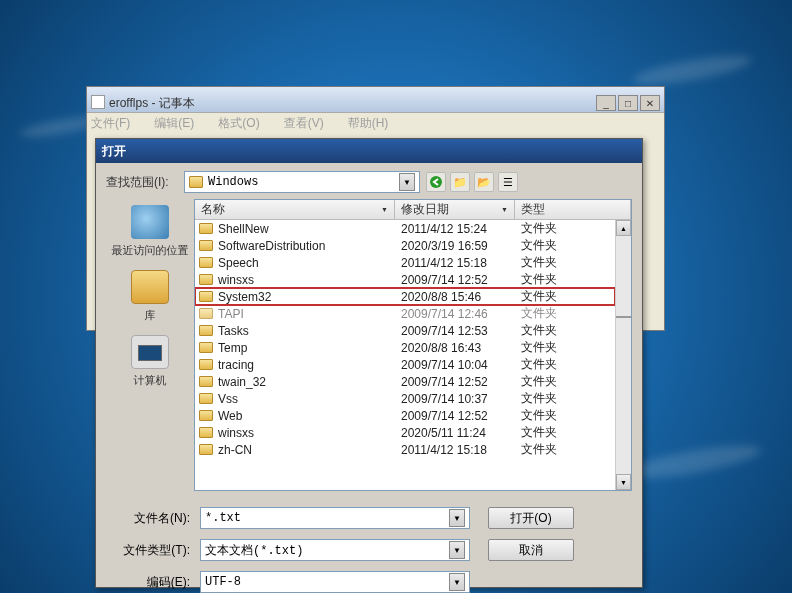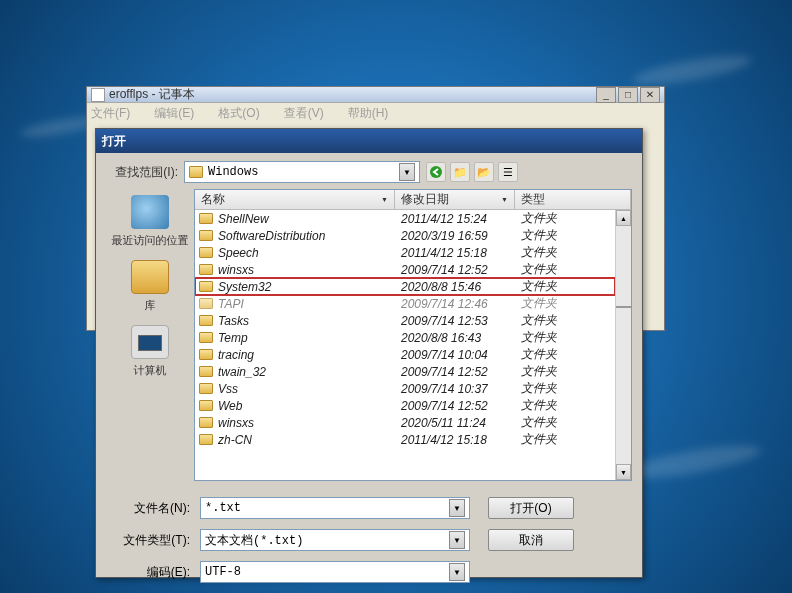--- a/index.html
+++ b/index.html
@@ -16,42 +16,42 @@
   .streak.s1 { width:120px; height:20px; top:60px; right:40px; transform:rotate(-10deg); }
   .streak.s2 { width:80px; height:14px; top:120px; left:20px; transform:rotate(-10deg); }
   .streak.s3 { width:140px; height:22px; bottom:120px; right:30px; transform:rotate(-10deg); }
 
   
   .notepad {
     position:absolute; top:86px; left:86px; width:579px; height:245px;
     background:#ece9d8; border:1px solid #7a7a7a;
   }
   .notepad .titlebar {
-    height:16px; background:linear-gradient(#dfe8f6,#b5c8e0);
-    display:flex; align-items:center; padding:0 4px; border-bottom:1px solid #aaa;
+    height:26px; background:linear-gradient(#dfe8f6,#b5c8e0);
+    display:flex; padding:8px 4px; border-bottom:1px solid #aaa;
     font-size:12px; color:#333;
   }
   .notepad .titlebar .icon { width:14px; height:14px; margin-right:4px; background:#fff; border:1px solid #999; }
   .notepad .titlebar .spacer { flex:1; }
   .notepad .ctrlbtn { width:20px; height:16px; margin-left:2px; background:#d4d0c8; border:1px solid #888; display:flex; align-items:center; justify-content:center; font-size:10px; cursor:pointer; }
   .notepad .menubar { height:20px; background:#ece9d8; display:flex; align-items:center; padding:0 4px; color:#9e9e9e; font-size:12px; gap:24px; }
 
   
   .dialog {
-    position:absolute; top:128px; left:95px; width:548px; height:450px;
+    position:absolute; top:138px; left:95px; width:548px; height:450px;
     background:#d4d0c8; border:1px solid #555; box-shadow:2px 2px 6px rgba(0,0,0,0.4);
   }
   .dialog .dlg-title {
     height:24px; background:linear-gradient(#2a5da5,#1c3f73);
     color:#fff; font-weight:bold; font-size:12px;
     display:flex; align-items:center; padding:0 6px;
   }
   .dialog .body { padding:8px 10px; }
   .row { display:flex; align-items:center; margin-bottom:6px; }
-  .row .label { width:78px; text-align:right; padding-right:6px; color:#333; font-size:12px; }
+  .row .label { width:78px; padding-right:6px; color:#333; font-size:12px; }
   .comboWrap { display:flex; align-items:center; gap:6px; flex:1; }
   .combo { height:22px; background:#fff; border:1px solid #7f9db9; display:flex; align-items:center; font-size:12px; padding:0 4px; }
   .combo .foldericon { width:14px; height:12px; background:linear-gradient(#f7e29a,#e4b94c); border:1px solid #b48a2a; margin-right:5px; border-radius:1px; }
   .combo .name { flex:1;font-family:Liberation Mono, monospace; }
   .combo .arrow { width:16px; height:18px; background:linear-gradient(#eaeaea,#cfcfcf); border:1px solid #888; display:flex; align-items:center; justify-content:center; font-size:8px; margin-left:4px; cursor:pointer; }
   .toolbar { display:flex; gap:4px; }
   .toolbar .tbtn { width:20px; height:20px; border:1px solid #bbb; border-radius:2px; display:flex; align-items:center; justify-content:center; cursor:pointer; background:#e8e8e0; }
   .tbtn.back svg circle { fill:#2a9a2a; }
   .tbtn .inner { font-size:11px; }
 
@@ -87,21 +87,21 @@
   .scrollbar .thumb { flex:0 0 90px; background:linear-gradient(#e5e5e5,#c5c5c5); border:1px solid #999; margin-top:80px; cursor:pointer; }
   .scrollbar .track { flex:1; }
 
   
   .bottom { padding:16px 10px 6px 10px; }
   .brow { display:flex; align-items:center; margin-bottom:10px; }
   .brow .label { width:84px; text-align:right; padding-right:10px; font-size:12px; }
   .brow .combo { flex:0 0 270px; }
   .bigbtn { width:86px; height:22px; margin-left:18px; border:1px solid #888; background:linear-gradient(#f4f4f4,#d8d8d8); border-radius:2px; font-size:12px; cursor:pointer; display:flex; align-items:center; justify-content:center; }
 
-  .listwrap { display:flex; flex:1;font-style:italic; }
+  .listwrap { display:flex; flex:1; }
 </style>
 </head>
 <body>
 
 <div class="streak s1"></div>
 <div class="streak s2"></div>
 <div class="streak s3"></div>
 
 <div class="notepad">
   <div class="titlebar">

